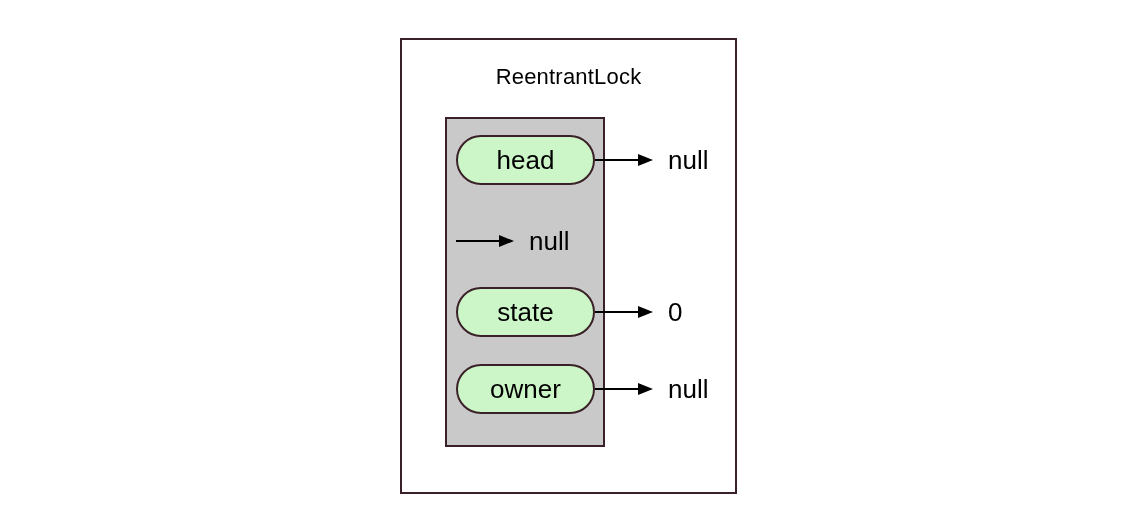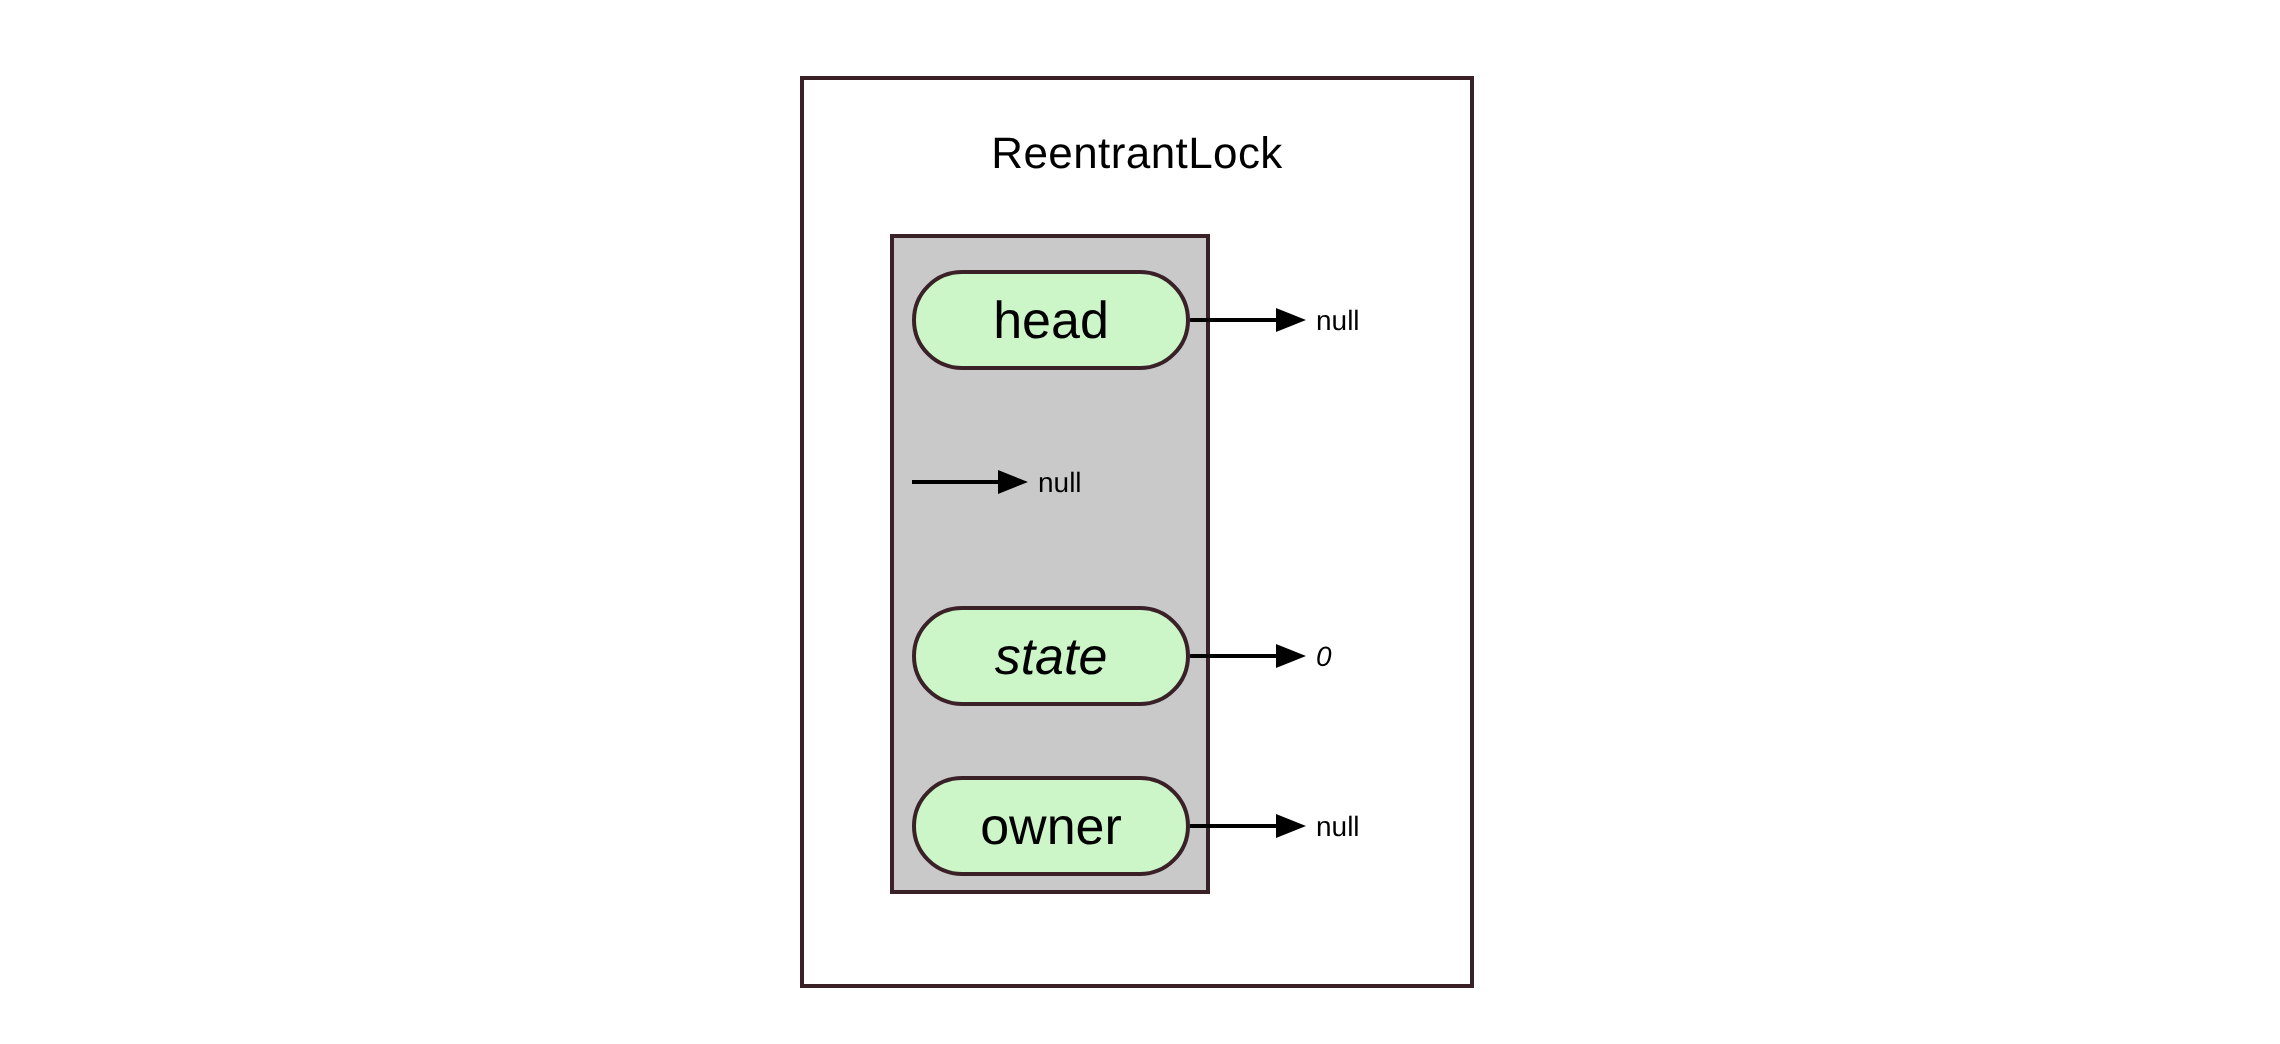--- a/index.html
+++ b/index.html
@@ -65,22 +65,22 @@
   }
   .pill-label {
     font-size: 26px;
     color: var(--text, #000000);
   }
   .arrow-icon {
     flex: none;
     display: block;
   }
   .value-label {
-    margin-left: 5px;
-    font-size: 14px;
+    margin-left: 15px;
+    font-size: 26px;
     color: var(--text, #000000);
     white-space: nowrap;
   }
 </style>
 </head>
 <body>
 
 <div class="canvas">
   <div class="outer-box"></div>
   <div class="diagram-title">ReentrantLock</div>
@@ -98,32 +98,32 @@
   </div>
 
   <div class="field-row" style="top: 216px;">
     <svg class="arrow-icon" width="58" height="16" viewBox="0 0 58 16">
       <line x1="0" y1="8" x2="44" y2="8" stroke="#000000" stroke-width="2"></line>
       <polygon points="43,2 58,8 43,14" fill="#000000"></polygon>
     </svg>
     <span class="value-label">null</span>
   </div>
 
-  <div class="field-row" style="top: 303px; font-style: italic;">
+  <div class="field-row" style="top: 287px;">
     <div class="field-pill">
       <span class="pill-label">state</span>
     </div>
     <svg class="arrow-icon" width="58" height="16" viewBox="0 0 58 16">
       <line x1="0" y1="8" x2="44" y2="8" stroke="#000000" stroke-width="2"></line>
       <polygon points="43,2 58,8 43,14" fill="#000000"></polygon>
     </svg>
     <span class="value-label">0</span>
   </div>
 
-  <div class="field-row" style="top: 388px;">
+  <div class="field-row" style="top: 364px;">
     <div class="field-pill">
       <span class="pill-label">owner</span>
     </div>
     <svg class="arrow-icon" width="58" height="16" viewBox="0 0 58 16">
       <line x1="0" y1="8" x2="44" y2="8" stroke="#000000" stroke-width="2"></line>
       <polygon points="43,2 58,8 43,14" fill="#000000"></polygon>
     </svg>
     <span class="value-label">null</span>
   </div>
 </div>

